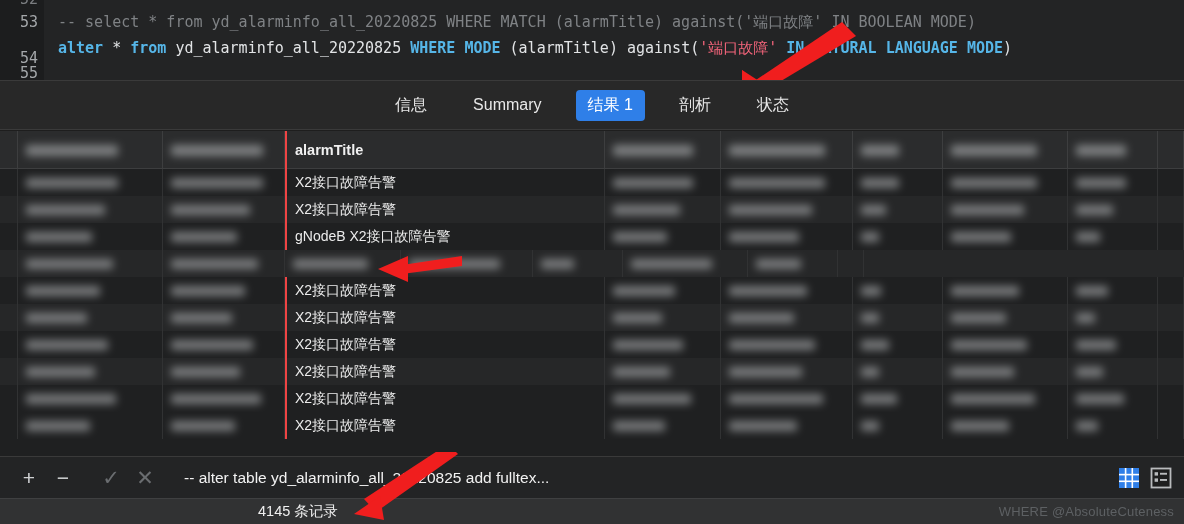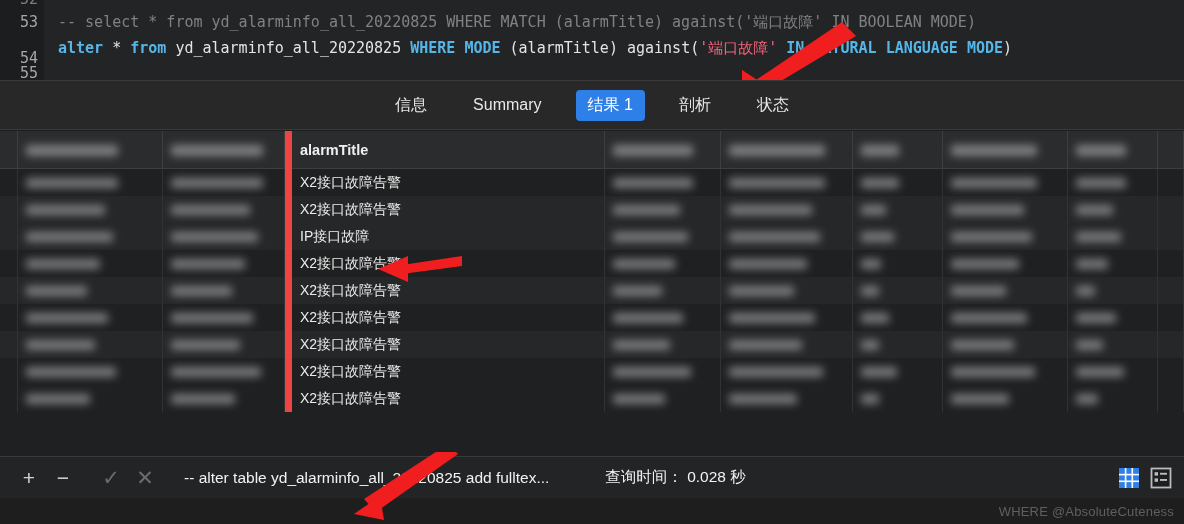--- a/index.html
+++ b/index.html
@@ -78,21 +78,21 @@
   .rowsbox { position: relative; }
   .grow { display: flex; height: 27px; }
   .grow.odd { background: #1f2021; }
   .grow.even { background: #262728; }
   .gcell {
     height: 27px; display: flex; align-items: center; padding: 0 8px;
     border-right: 1px solid #313233; color: #ececec; font-size: 14px;
     white-space: nowrap; overflow: hidden;
   }
   .gcell.redact .blob { background: #9a9c9e; height: 10px; border-radius: 2px; filter: blur(4px); opacity: .72; }
-  .title-col { border-left: 7px solid #ef4444; }
+  .title-col { border-left: 2px solid #ef4444; }
 
   
   .toolbar {
     position: absolute; left: 0; top: 456px; width: 1184px; height: 42px;
     background: #232425; border-top: 1px solid #3a3a3a;
     display: flex; align-items: center;
   }
   .tb-icon {
     width: 34px; height: 34px; display: flex; align-items: center; justify-content: center;
     color: #cfd1d3; font-size: 21px; cursor: pointer; user-select: none;
@@ -228,29 +228,54 @@
             <div class="blob" style="width: 25px;"></div>
           </div>
           <div class="gcell redact" style="width: 125px; flex: 0 0 125px;">
             <div class="blob" style="width: 73px;"></div>
           </div>
           <div class="gcell redact" style="width: 90px; flex: 0 0 90px;">
             <div class="blob" style="width: 37px;"></div>
           </div>
           <div class="gcell redact" style="width: 26px; flex: 0 0 26px;"></div>
         </div>
+        <div class="grow odd">
+          <div class="gcell redact" style="width: 18px; flex: 0 0 18px;"></div>
+          <div class="gcell redact" style="width: 145px; flex: 0 0 145px;">
+            <div class="blob" style="width: 66px;"></div>
+          </div>
+          <div class="gcell redact" style="width: 122px; flex: 0 0 122px;">
+            <div class="blob" style="width: 66px;"></div>
+          </div>
+          <div class="gcell title-col" style="width: 320px; flex: 0 0 320px;">gNodeB X2接口故障告警</div>
+          <div class="gcell redact" style="width: 116px; flex: 0 0 116px;">
+            <div class="blob" style="width: 54px;"></div>
+          </div>
+          <div class="gcell redact" style="width: 132px; flex: 0 0 132px;">
+            <div class="blob" style="width: 70px;"></div>
+          </div>
+          <div class="gcell redact" style="width: 90px; flex: 0 0 90px;">
+            <div class="blob" style="width: 18px;"></div>
+          </div>
+          <div class="gcell redact" style="width: 125px; flex: 0 0 125px;">
+            <div class="blob" style="width: 60px;"></div>
+          </div>
+          <div class="gcell redact" style="width: 90px; flex: 0 0 90px;">
+            <div class="blob" style="width: 24px;"></div>
+          </div>
+          <div class="gcell redact" style="width: 26px; flex: 0 0 26px;"></div>
+        </div>
         <div class="grow even">
           <div class="gcell redact" style="width: 18px; flex: 0 0 18px;"></div>
           <div class="gcell redact" style="width: 145px; flex: 0 0 145px;">
             <div class="blob" style="width: 87px;"></div>
           </div>
           <div class="gcell redact" style="width: 122px; flex: 0 0 122px;">
             <div class="blob" style="width: 87px;"></div>
           </div>
-          <div class="gcell title-col" style="width: 320px; flex: 0 0 320px;">IP接口故障</div>
           <div class="gcell redact" style="width: 116px; flex: 0 0 116px;">
             <div class="blob" style="width: 75px;"></div>
           </div>
           <div class="gcell redact" style="width: 132px; flex: 0 0 132px;">
             <div class="blob" style="width: 91px;"></div>
           </div>
           <div class="gcell redact" style="width: 90px; flex: 0 0 90px;">
             <div class="blob" style="width: 33px;"></div>
           </div>
           <div class="gcell redact" style="width: 125px; flex: 0 0 125px;">
@@ -426,21 +451,20 @@
   </svg>
 
   <div class="toolbar">
     <div style="width:12px"></div>
     <div class="tb-icon">+</div>
     <div class="tb-icon">−</div>
     <div style="width:14px"></div>
     <div class="tb-icon dim">✓</div>
     <div class="tb-icon dim">✕</div>
     <div class="tb-sql">-- alter table yd_alarminfo_all_20220825 add fulltex...</div>
-    <div class="tb-time">查询时间： 0.028 秒</div>
 
     <div class="tb-right">
       <span class="vicon">
         <svg width="22" height="22" viewBox="0 0 22 22">
           <rect x="1" y="1" width="20" height="20" fill="#2f7fe8"></rect>
           <g stroke="#ffffff" stroke-width="1.6">
             <line x1="1" y1="7.6" x2="21" y2="7.6"></line>
             <line x1="1" y1="14.3" x2="21" y2="14.3"></line>
             <line x1="7.6" y1="1" x2="7.6" y2="21"></line>
             <line x1="14.3" y1="1" x2="14.3" y2="21"></line>
@@ -452,20 +476,23 @@
           <rect x="1.5" y="1.5" width="19" height="19" fill="#1e1e1e" stroke="#b9bbbd" stroke-width="1.8"></rect>
           <rect x="4.6" y="5.2" width="3.4" height="3.4" fill="#b9bbbd"></rect>
           <rect x="4.6" y="11.4" width="3.4" height="3.4" fill="#b9bbbd"></rect>
           <rect x="10" y="5.8" width="7" height="1.9" fill="#b9bbbd"></rect>
           <rect x="10" y="12" width="7" height="1.9" fill="#b9bbbd"></rect>
         </svg>
       </span>
     </div>
   </div>
 
+  <div class="statusbar">
+    <div class="status-text">4145 条记录</div>
+  </div>
 
   <svg class="arrow" style="left:340px; top:452px;" width="130" height="70" viewBox="0 0 130 70">
     <polygon points="118,2 36,60 24,47 108,-8" fill="#f01e1e"></polygon>
     <polygon points="14,62 40,44 44,68" fill="#f01e1e"></polygon>
   </svg>
 
   <div class="watermark">WHERE @AbsoluteCuteness</div>
 </div>
 
 </body></html>

